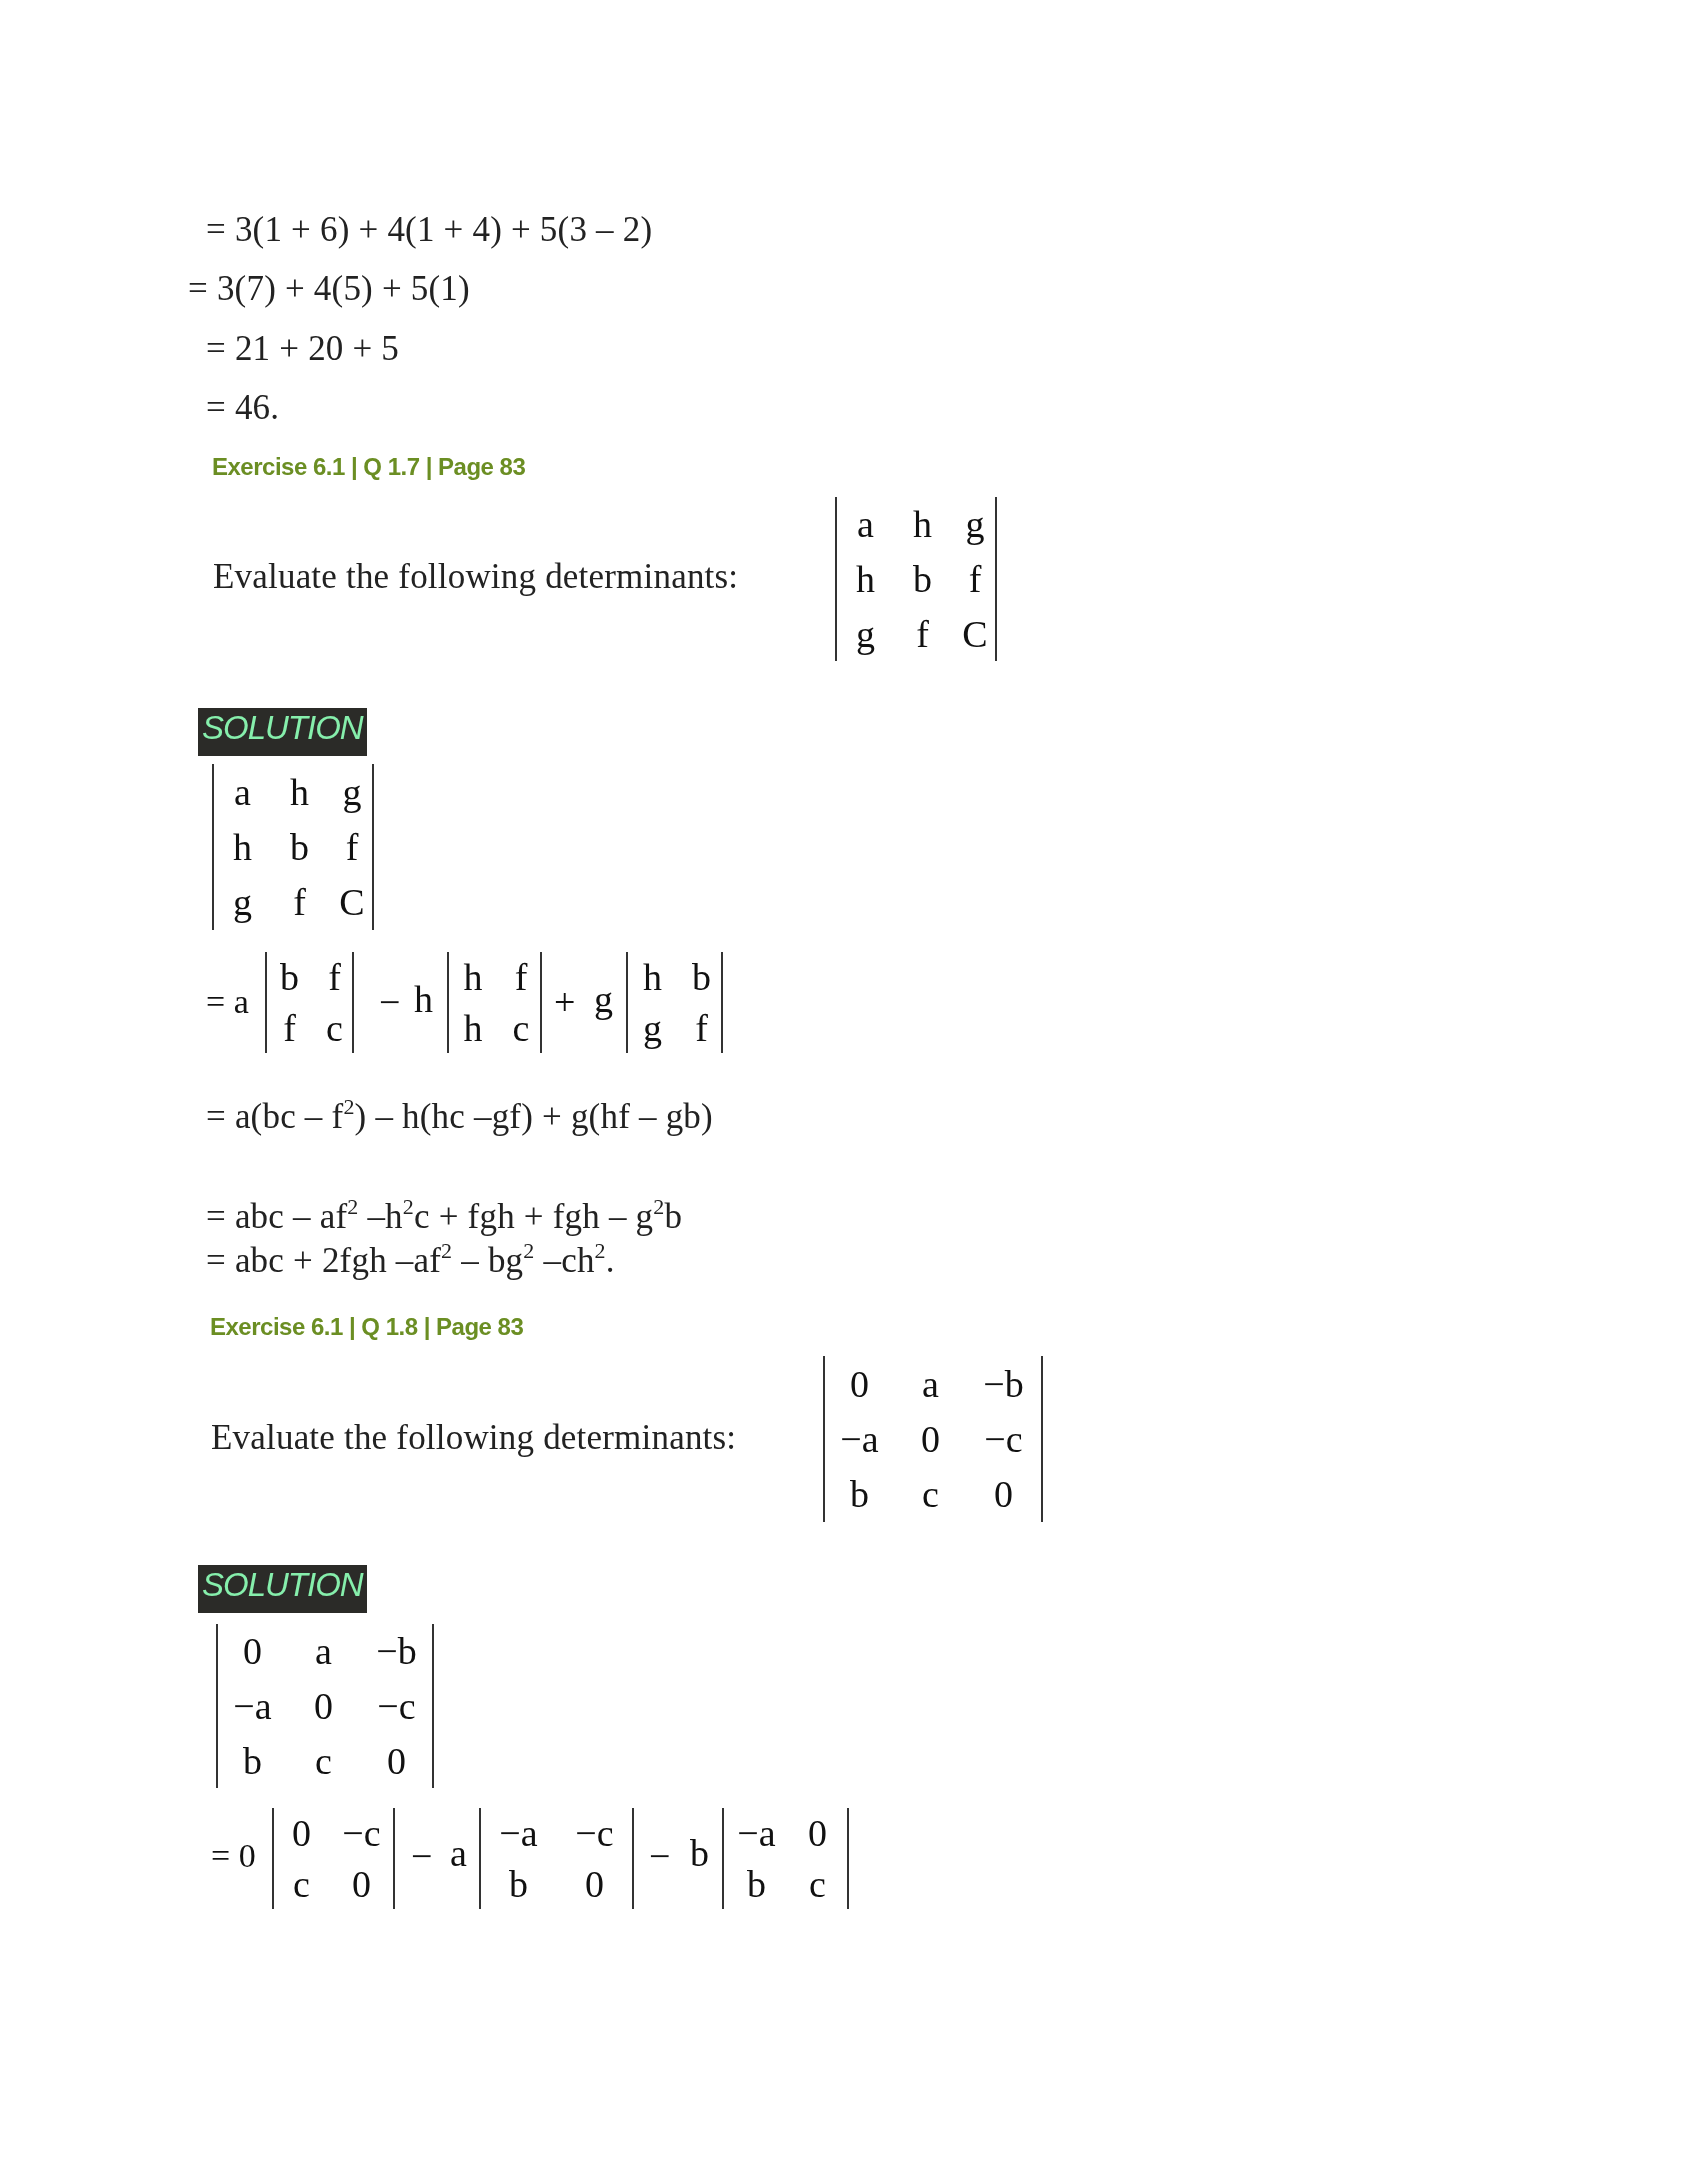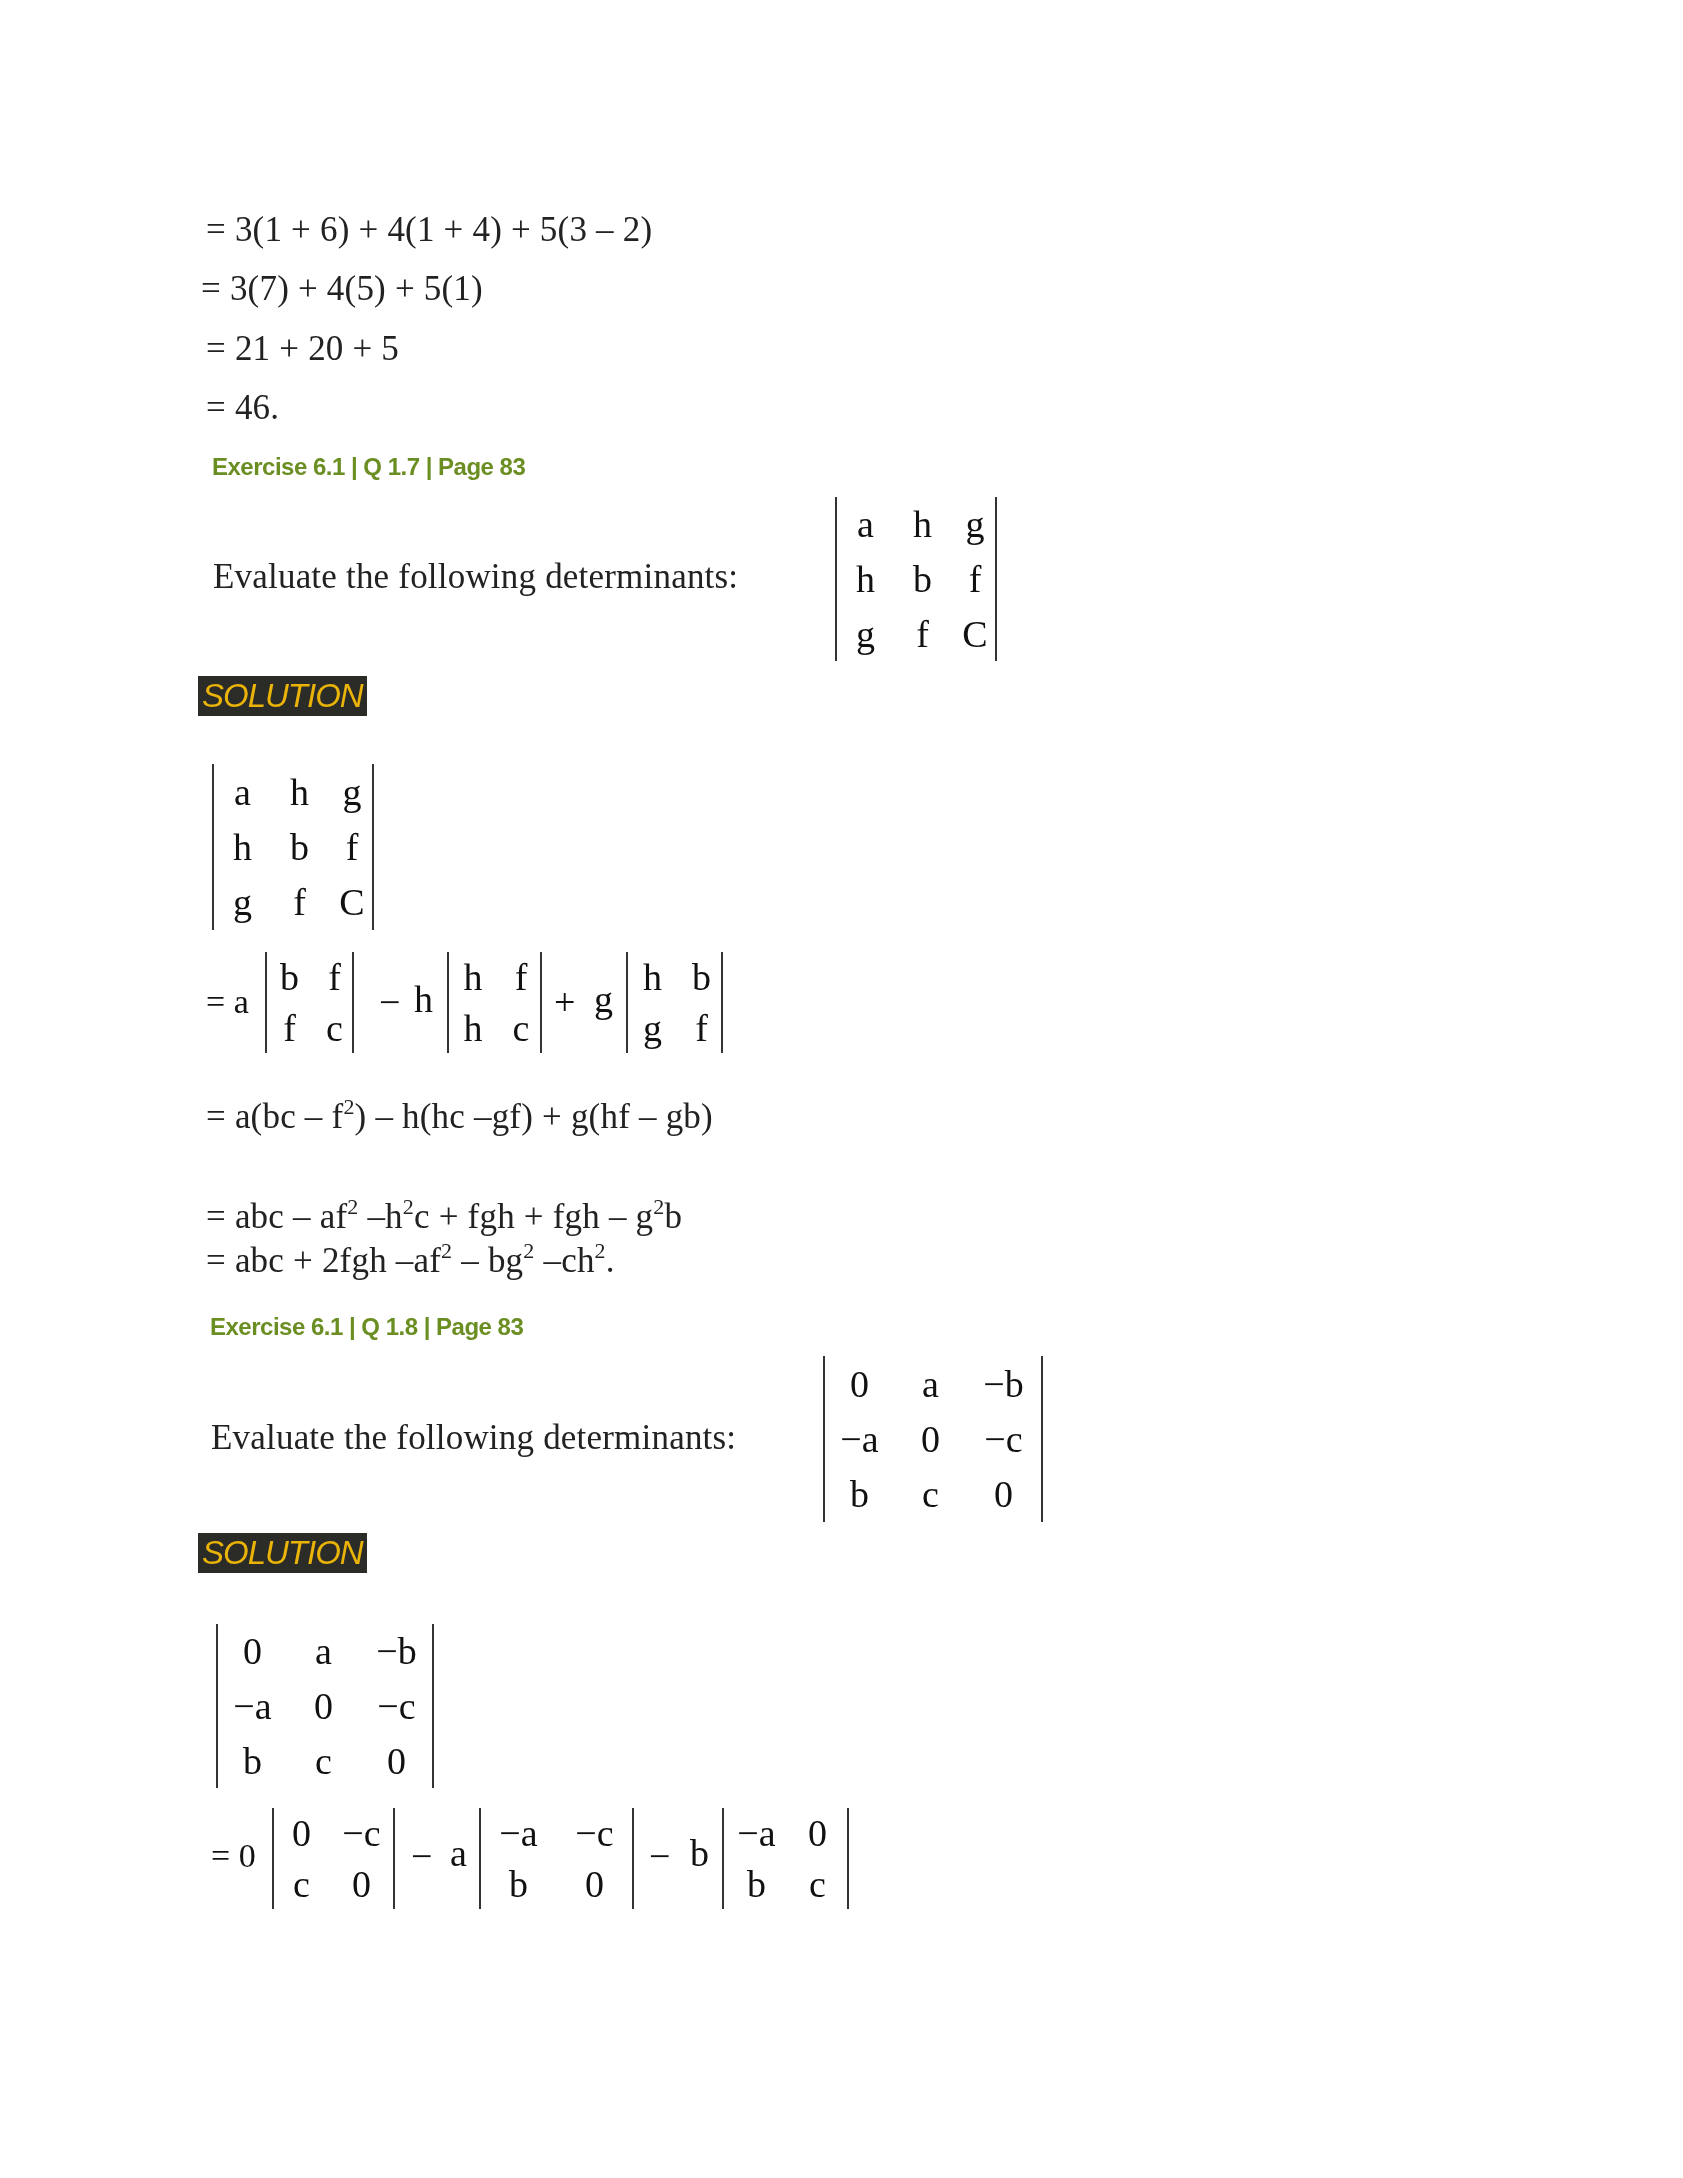--- a/index.html
+++ b/index.html
@@ -1,30 +1,30 @@
 <!DOCTYPE html>
 <html><head>
 <meta charset="utf-8">
 <style>
   html, body { margin:0; padding:0; background:#ffffff; }
   body { width:1683px; height:2178px; position:relative; overflow:hidden; color:#1a1a1a; }
   .abs { position:absolute; }
   .txt { font-family:Liberation Serif, serif; font-size:35px; white-space:nowrap; line-height:1; color:#222; letter-spacing:0.2px; }
   .ex { font-family:"Liberation Sans", "DejaVu Sans", sans-serif; font-size:24px; font-weight:bold; color:#6b8e23; white-space:nowrap; letter-spacing:-0.5px; line-height:1;text-align:center; }
-  .sol { background:#2b2b28; color:#eab308; font-family:"Liberation Sans", "DejaVu Sans", sans-serif; font-style:italic; font-size:33px; line-height:40px; height:40px; padding:0 4px; letter-spacing:-1px; white-space:nowrap; }
+  .sol { background:#2b2b28; color:#86efac; font-family:"Liberation Sans", "DejaVu Sans", sans-serif; font-style:italic; font-size:33px; line-height:40px; height:48px; padding:0 4px; letter-spacing:-1px; white-space:nowrap;margin-top:32px; }
   .math { font-family:"Liberation Serif", "DejaVu Serif", serif; font-size:38px; color:#111; line-height:1; white-space:nowrap; }
   .det { position:absolute; border-left:2px solid #333; border-right:2px solid #333; display:grid; align-items:center; justify-items:center; box-sizing:border-box; }
   .det span { font-family:"Liberation Serif", "DejaVu Serif", serif; font-size:38px; color:#111; line-height:1; }
   sup { font-size:22px; vertical-align:14px; line-height:0; }
 </style>
 </head>
 <body>
 
 <div class="abs txt" style="left:206px; top:212px;">= 3(1 + 6) + 4(1 + 4) + 5(3 – 2)</div>
-<div class="abs txt" style="left:201px; top:271px;">= 3(7) + 4(5) + 5(1)</div>
+<div class="abs txt" style="left:188px; top:271px;">= 3(7) + 4(5) + 5(1)</div>
 <div class="abs txt" style="left:206px; top:331px;">= 21 + 20 + 5</div>
 <div class="abs txt" style="left:206px; top:390px;">= 46.</div>
 
 <div class="abs ex" style="left:212px; top:455px;">Exercise 6.1 | Q 1.7 | Page 83</div>
 <div class="abs txt" style="left:213px; top:559px;">Evaluate the following determinants:</div>
 <div class="det" style="left:835px; top:497px; width:162px; height:164px; grid-template-columns:57px 57px 48px; grid-template-rows:repeat(3,1fr);">
   <span>a</span>
   <span>h</span>
   <span>g</span>
   <span>h</span>

